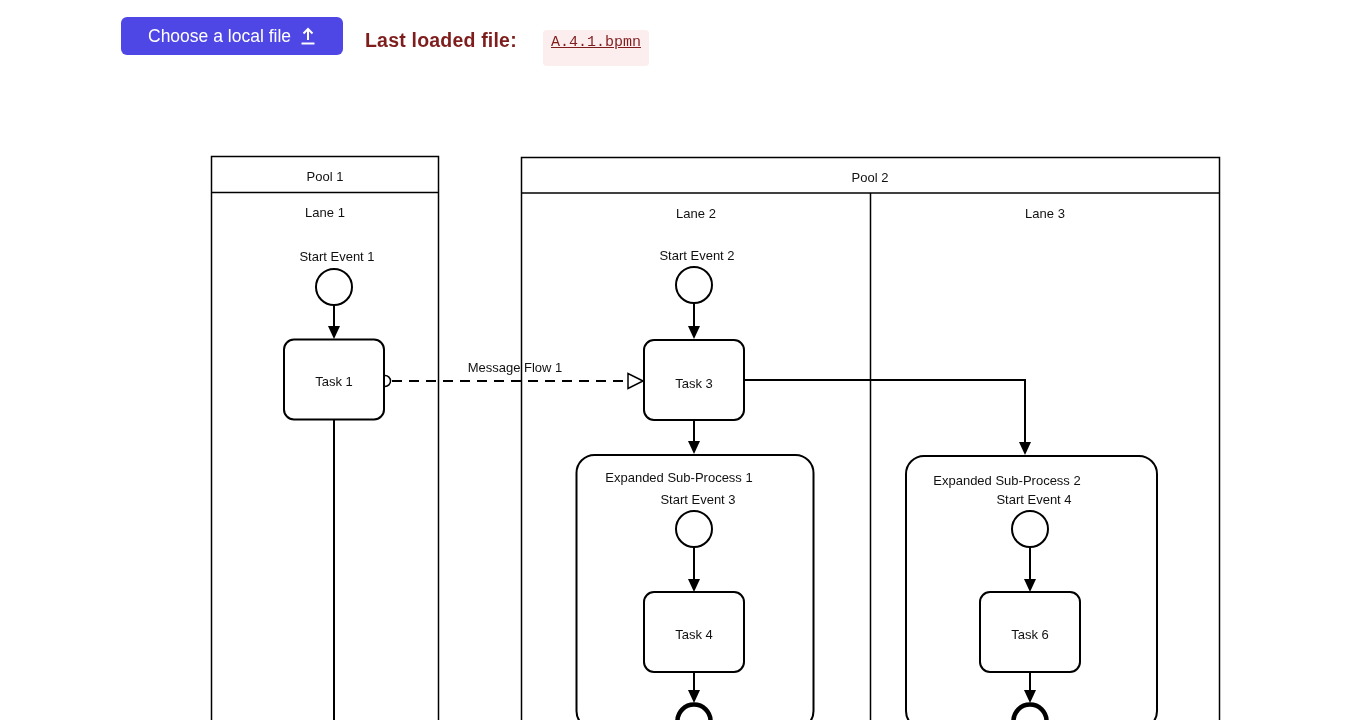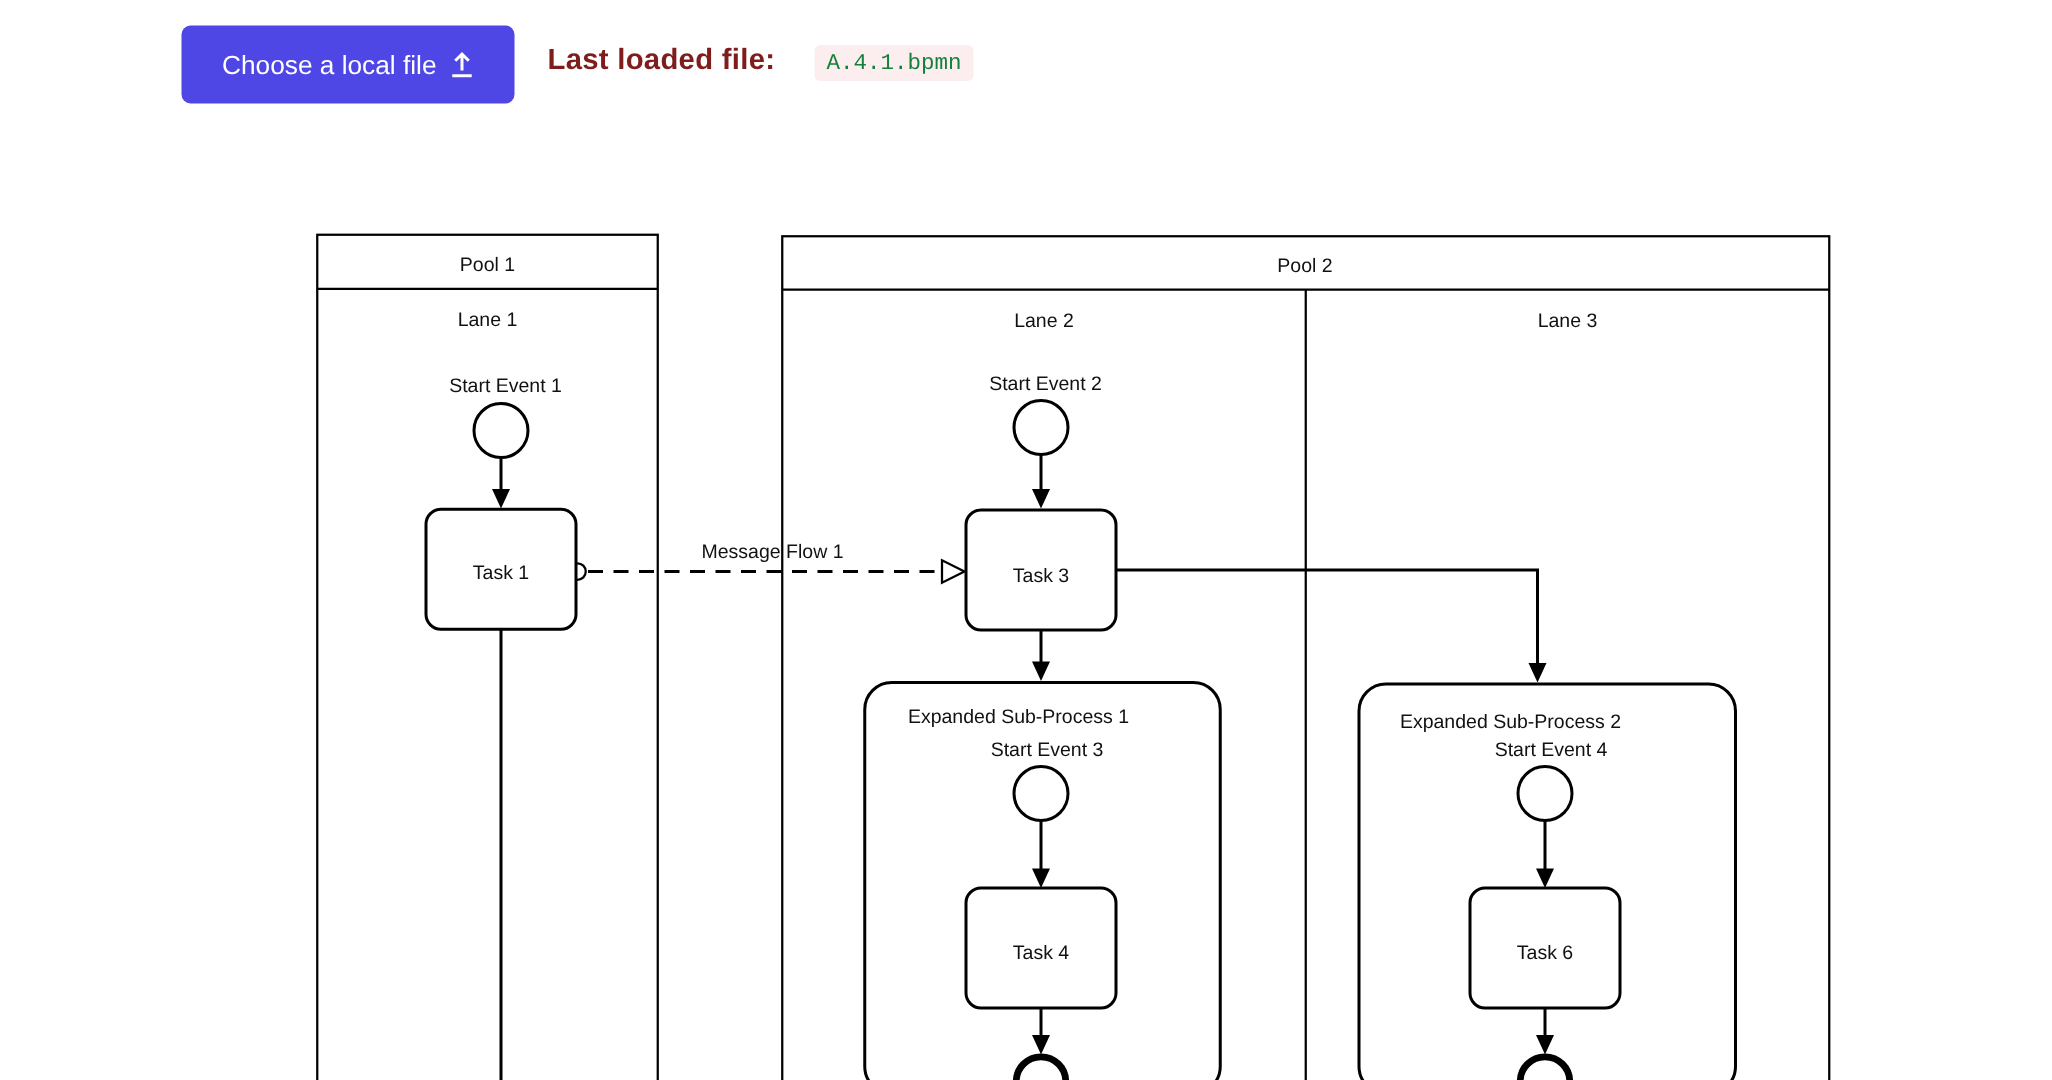--- a/index.html
+++ b/index.html
@@ -4,36 +4,36 @@
 <style>
   html,body{margin:0;padding:0;}
   body{
     width:1368px;height:720px;position:relative;overflow:hidden;
     background:#ffffff;font-family:"Liberation Sans",sans-serif;
   }
   .topbar{
     position:absolute;left:0;top:0;width:1368px;height:80px;z-index:2;
   }
   .choose-btn{
-    position:absolute;left:121px;top:17px;height:52px;min-width:222px;
+    position:absolute;left:121px;top:17px;height:38px;min-width:222px;
     background:#4e46e5;color:#ffffff;border:none;border-radius:6px;
     font-family:"Liberation Sans",sans-serif;font-size:17.5px;
     display:flex;align-items:center;justify-content:center;gap:9px;
     padding:0 10px;cursor:pointer;
   }
   .upload-icon{display:inline-block;}
   .last-loaded-label{
     position:absolute;left:365px;top:29px;
     font-size:19.5px;font-weight:700;color:#7f1d1d;letter-spacing:0.2px;
   }
   .file-chip{
     position:absolute;left:543px;top:30px;
-    background:#fceeee;color:#15803d;
+    background:#fceeee;color:#7f1d1d;
     font-family:"Liberation Mono","DejaVu Sans Mono",monospace;
-    font-size:15px;line-height:1;padding:5px 8px 4px;border-radius:4px;
+    font-size:15px;line-height:1;padding:5px 8px 16px;border-radius:4px;text-decoration:underline;
   }
   .diagram{position:absolute;left:0;top:0;z-index:1;}
   
   .pool-stroke{fill:none;stroke:#000;stroke-width:1.5;}
   .shape{fill:#ffffff;stroke:#000;stroke-width:2;}
   .subproc{fill:none;stroke:#000;stroke-width:2;}
   .flow{fill:none;stroke:#000;stroke-width:2;}
   .msgflow{fill:none;stroke:#000;stroke-width:2;stroke-dasharray:10 7;}
   .ah{fill:#000;stroke:none;}
   .oah{fill:#fff;stroke:#000;stroke-width:1.5;}

